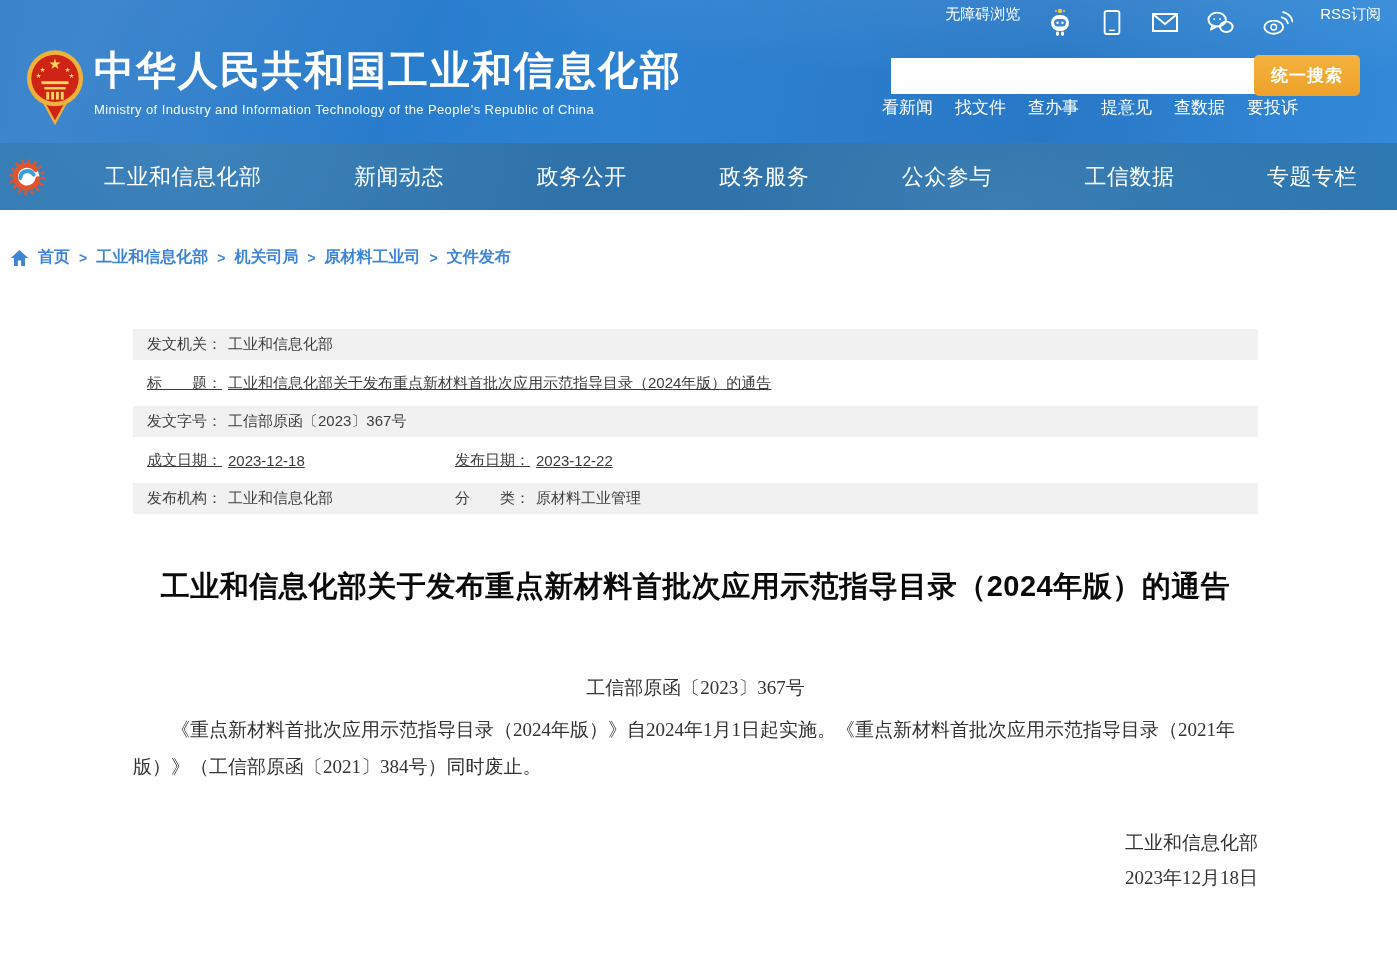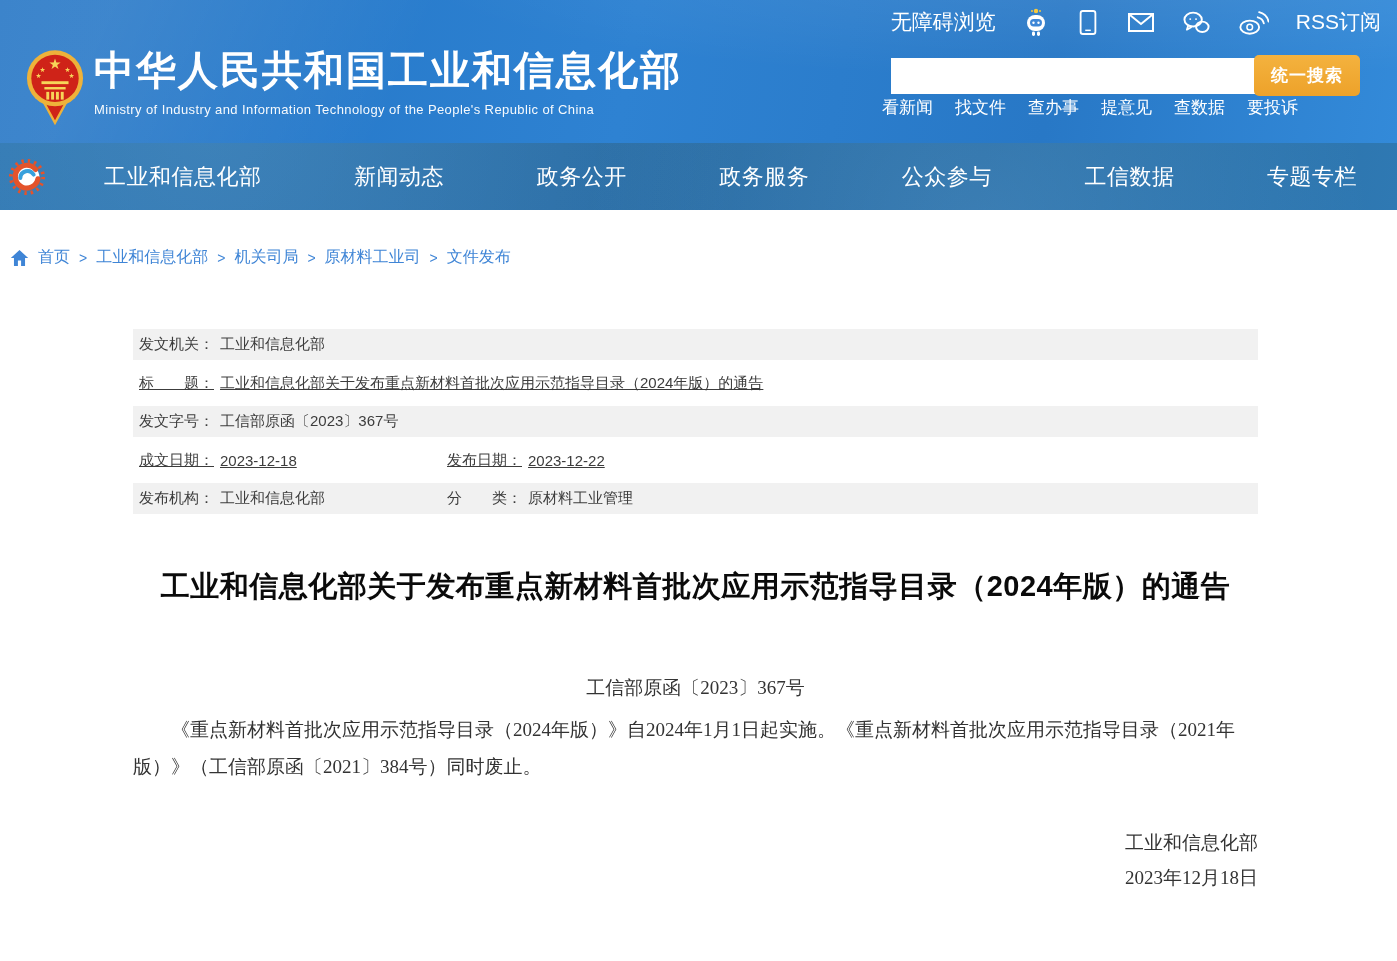--- a/index.html
+++ b/index.html
@@ -13,22 +13,22 @@
   
   .site-header{
     position:relative; height:143px;
     background:
       linear-gradient(115deg, rgba(255,255,255,.12) 8%, rgba(255,255,255,0) 30%),
       radial-gradient(ellipse at 80% -20%, rgba(255,255,255,.10), transparent 45%),
       linear-gradient(100deg,#2173c4 0%,#2e82d2 45%,#2878c6 75%,#338ad9 100%);
   }
   .topbar{
     position:absolute; top:5px; right:16px; height:34px;
-    display:flex; align-items:center; gap:27px;
-    color:#fff; font-size:21px;
+    display:flex; gap:27px;
+    color:#fff; font-size:15px;
   }
   .topbar a{ color:#fff; text-decoration:none; cursor:pointer; }
   .topbar-icon{ display:inline-flex; align-items:center; cursor:pointer; }
   .brand{ position:absolute; left:26px; top:44px; display:flex; align-items:flex-start; }
   .brand-emblem{ width:58px; height:88px; flex:0 0 auto; }
   .brand-text{ margin-left:10px; color:#fff; }
   .site-title{ font-size:40px; font-weight:bold; letter-spacing:2px; line-height:52px; }
   .site-subtitle{ font-size:13px; letter-spacing:.4px; margin-top:6px; opacity:.96; }
   .search-area{ position:absolute; left:882px; top:55px; width:478px; }
   .search-row{ display:flex; align-items:center;padding-left:9px; }
@@ -52,28 +52,28 @@
       radial-gradient(circle at 70% 130%, rgba(140,205,255,.22), transparent 40%),
       radial-gradient(circle at 15% -30%, rgba(140,205,255,.18), transparent 45%),
       linear-gradient(100deg,#2d74ae 0%,#2a6da5 40%,#25689f 70%,#2f79b3 100%);
   }
   .nav-logo{ width:38px; height:38px; margin:0 28px 0 0; flex:0 0 auto; }
   .nav-items{ flex:1; display:flex; justify-content:space-between; padding-left:30px; }
   .nav-items a{ color:#fff; font-size:22px; text-decoration:none; cursor:pointer; letter-spacing:.5px; }
   
   .breadcrumb{
     margin:37px 0 0 10px; display:flex; align-items:center; gap:9px;
-    font-size:16px; color:#3f85d6;
+    font-size:16px; color:#3f85d6;font-weight:bold;
   }
   .breadcrumb a{ color:#3f85d6; text-decoration:none; cursor:pointer; }
   .crumb-sep{ color:#3f85d6; font-size:14px; }
   
   .content{ width:1125px; margin:0 0 0 133px; }
   .meta-table{ margin-top:61px; }
-  .meta-row{ display:flex; align-items:center; padding:0 6px; font-size:15px; color:#3c3c3c; }
+  .meta-row{ display:flex; align-items:center; padding:0 14px; font-size:15px; color:#3c3c3c; }
   .meta-row.gray{ background:#f1f1f1; height:31px; }
   .meta-row.white{ background:#fff; height:46px;text-decoration:underline; }
   .meta-cell{ display:flex; align-items:center; }
   .meta-cell.col1{ width:308px;text-align:center; }
   .meta-label{ white-space:pre; }
   .meta-value{ margin-left:6px; }
   
   .doc-title{
     margin-top:53px; text-align:center;
     font-size:29px; font-weight:bold; color:#0a0a0a; letter-spacing:.5px;

